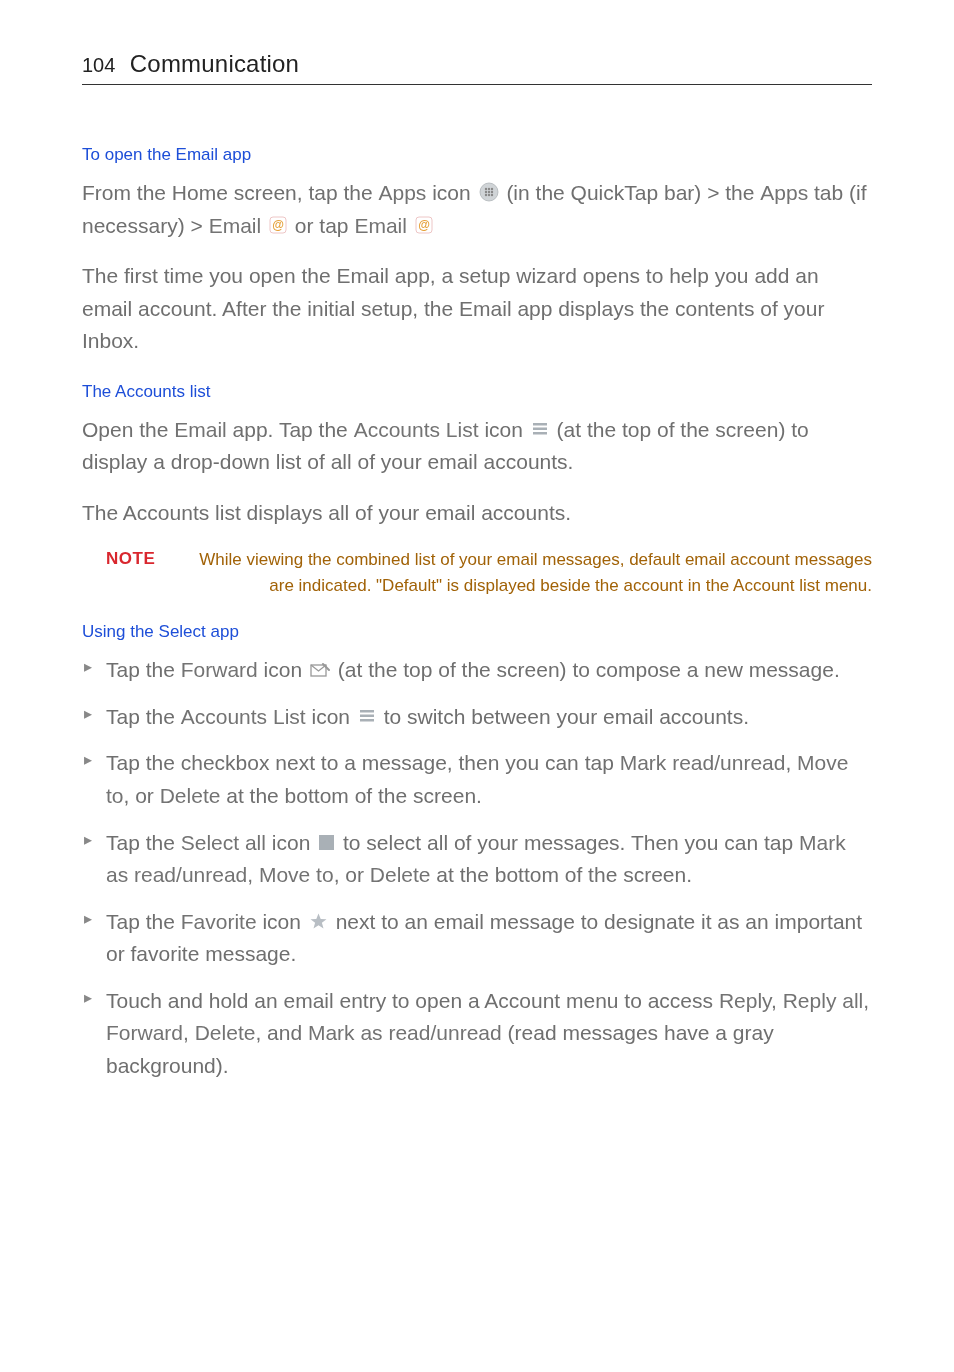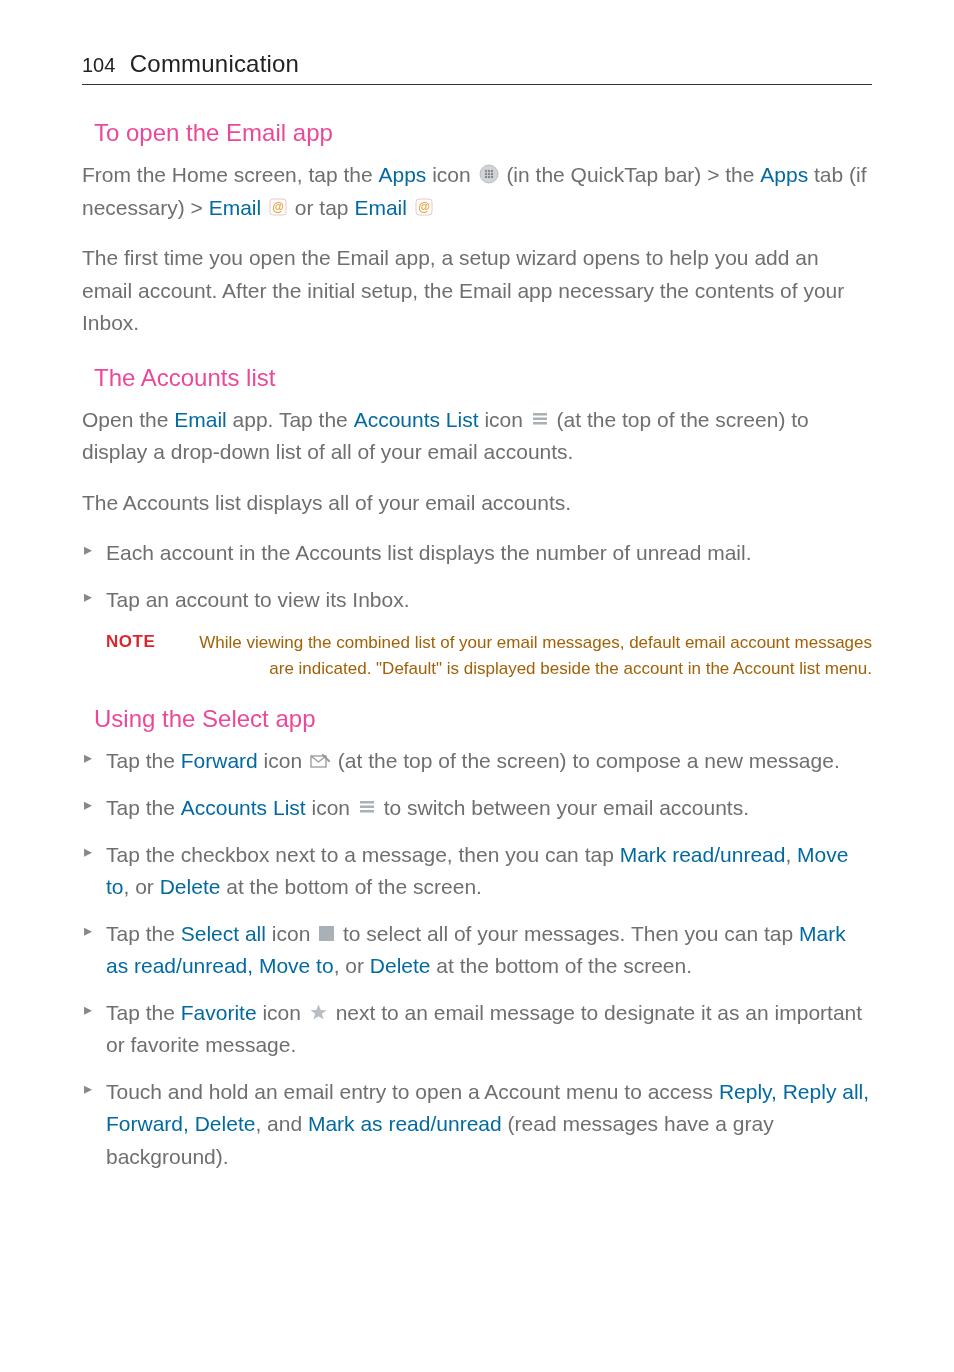--- a/index.html
+++ b/index.html
@@ -13,48 +13,48 @@
   .page {
     width: 954px;
     height: 1372px;
     box-sizing: border-box;
     padding: 50px 82px 50px 82px;
     position: relative;
   }
   .running-head {
     border-bottom: 1.5px solid #333;
     padding-bottom: 6px;
-    margin-bottom: 34px;
+    margin-bottom: 60px;
   }
   .page-num {
     font-weight: 500;
     font-size: 20px;
     color: #222;
     margin-right: 10px;
   }
   .section-name {
     font-size: 24px;
     font-weight: 300;
     color: #222;
     letter-spacing: 0.2px;
   }
   .h-red {
-    color: #ec4899;
-    font-size: 24px;
+    color: #1d4ed8;
+    font-size: 17px;
     font-weight: 400;
-    margin: 24px 0 12px 12px;
+    margin: 24px 0 12px 0;
   }
   p {
     font-size: 21px;
     line-height: 1.55;
     color: #6f6f6f;
     margin: 0 0 18px 0;
     font-weight: 300;
   }
-  .bold { color: #0369a1; font-weight: 500; }
+  .bold { color: #737373; font-weight: 500; }
   .bullets { list-style: none; padding: 0; margin: 0 0 10px 0; }
   .bullets li {
     font-size: 21px;
     line-height: 1.55;
     color: #6f6f6f;
     font-weight: 300;
     position: relative;
     padding-left: 24px;
     margin: 0 0 14px 0;
   }
@@ -123,38 +123,34 @@
           </g>
         </svg></span><span> (in the QuickTap bar) &gt; the </span><span class="bold">Apps</span><span> tab (if necessary) &gt; </span><span class="bold">Email</span> <span class="icon"><svg width="18" height="18">
           <rect x="1" y="1" width="16" height="16" rx="3" fill="#fff" stroke="#e9b8b8" stroke-width="0.8"></rect>
           <text x="9" y="13" text-anchor="middle" font-size="12" fill="#e6a13a" font-weight="bold">@</text>
         </svg></span><span> or tap </span><span class="bold">Email</span> <span class="icon"><svg width="18" height="18">
           <rect x="1" y="1" width="16" height="16" rx="3" fill="#fff" stroke="#e9b8b8" stroke-width="0.8"></rect>
           <text x="9" y="13" text-anchor="middle" font-size="12" fill="#e6a13a" font-weight="bold">@</text>
         </svg></span>
   </p>
 
-  <p>The first time you open the Email app, a setup wizard opens to help you add an email account. After the initial setup, the Email app necessary the contents of your Inbox.</p>
+  <p>The first time you open the Email app, a setup wizard opens to help you add an email account. After the initial setup, the Email app displays the contents of your Inbox.</p>
 
   <div class="h-red">The Accounts list</div>
 
   <p>
     <span>Open the </span><span class="bold">Email</span><span> app. Tap the </span><span class="bold">Accounts List</span><span> icon </span><span class="icon"><svg width="18" height="16">
           <rect x="2" y="2" width="14" height="2.5" fill="#a9b0b6"></rect>
           <rect x="2" y="6.5" width="14" height="2.5" fill="#a9b0b6"></rect>
           <rect x="2" y="11" width="14" height="2.5" fill="#a9b0b6"></rect>
         </svg></span><span> (at the top of the screen) to display a drop-down list of all of your email accounts.</span>
   </p>
 
   <p>The Accounts list displays all of your email accounts.</p>
 
-  <ul class="bullets">
-    <li>Each account in the Accounts list displays the number of unread mail.</li>
-    <li>Tap an account to view its Inbox.</li>
-  </ul>
 
   <div class="note-block">
     <div class="note-label">NOTE</div>
     <div class="note-text">While viewing the combined list of your email messages, default email account messages are indicated. "Default" is displayed beside the account in the Account list menu.</div>
   </div>
 
   <div class="h-red">Using the Select app</div>
 
   <ul class="bullets">
     <li>

